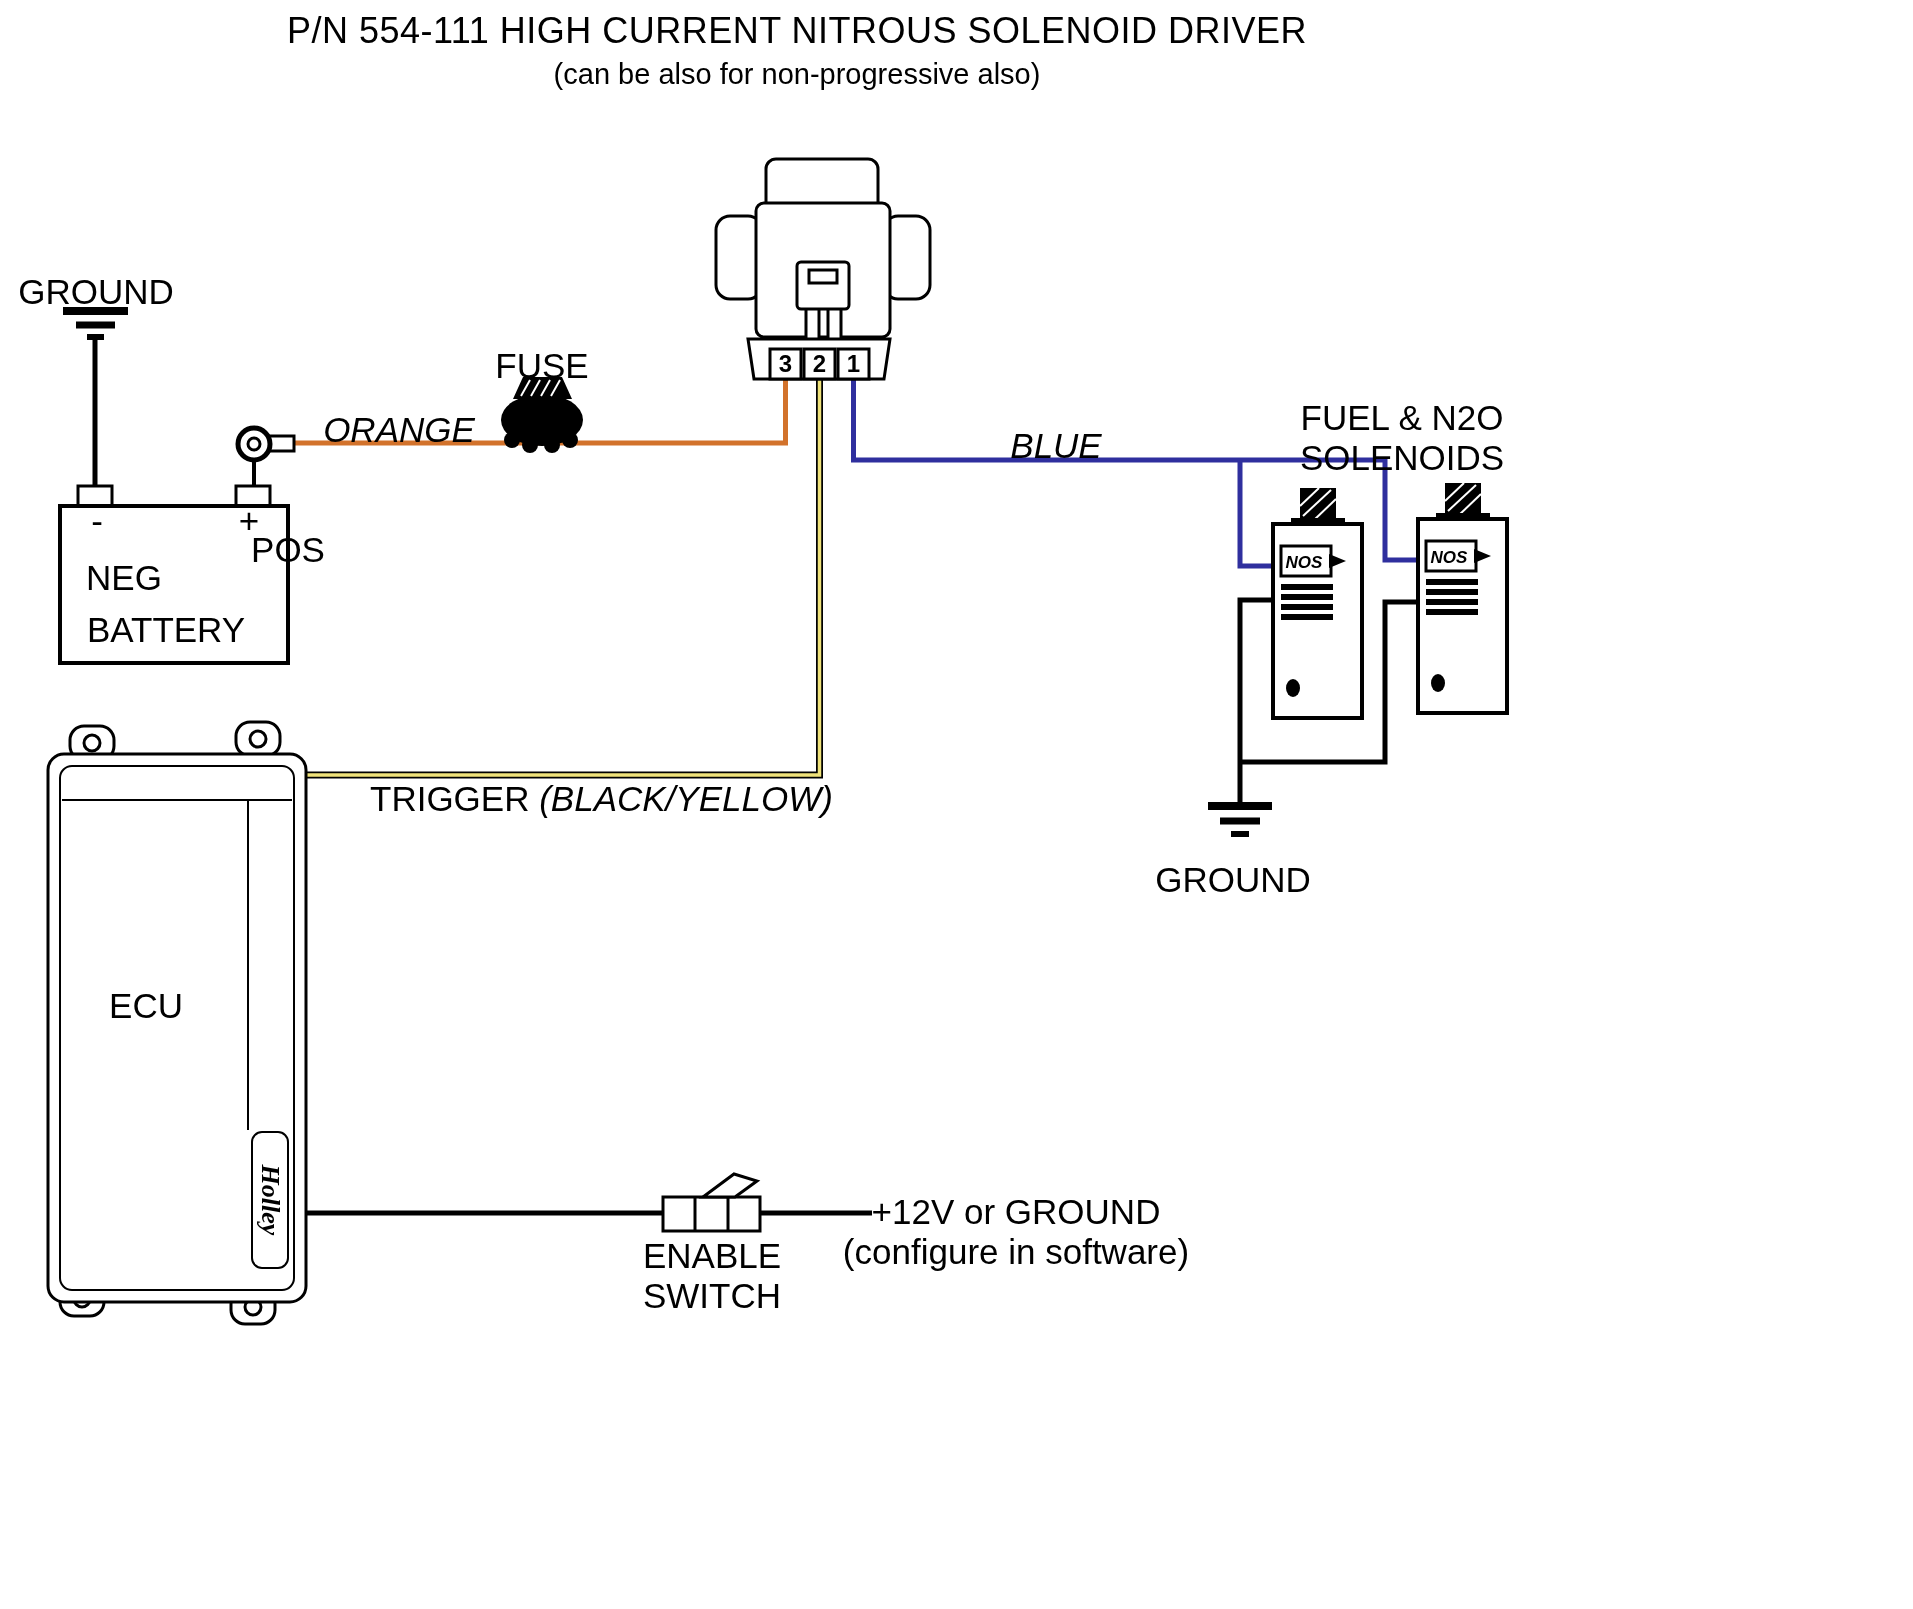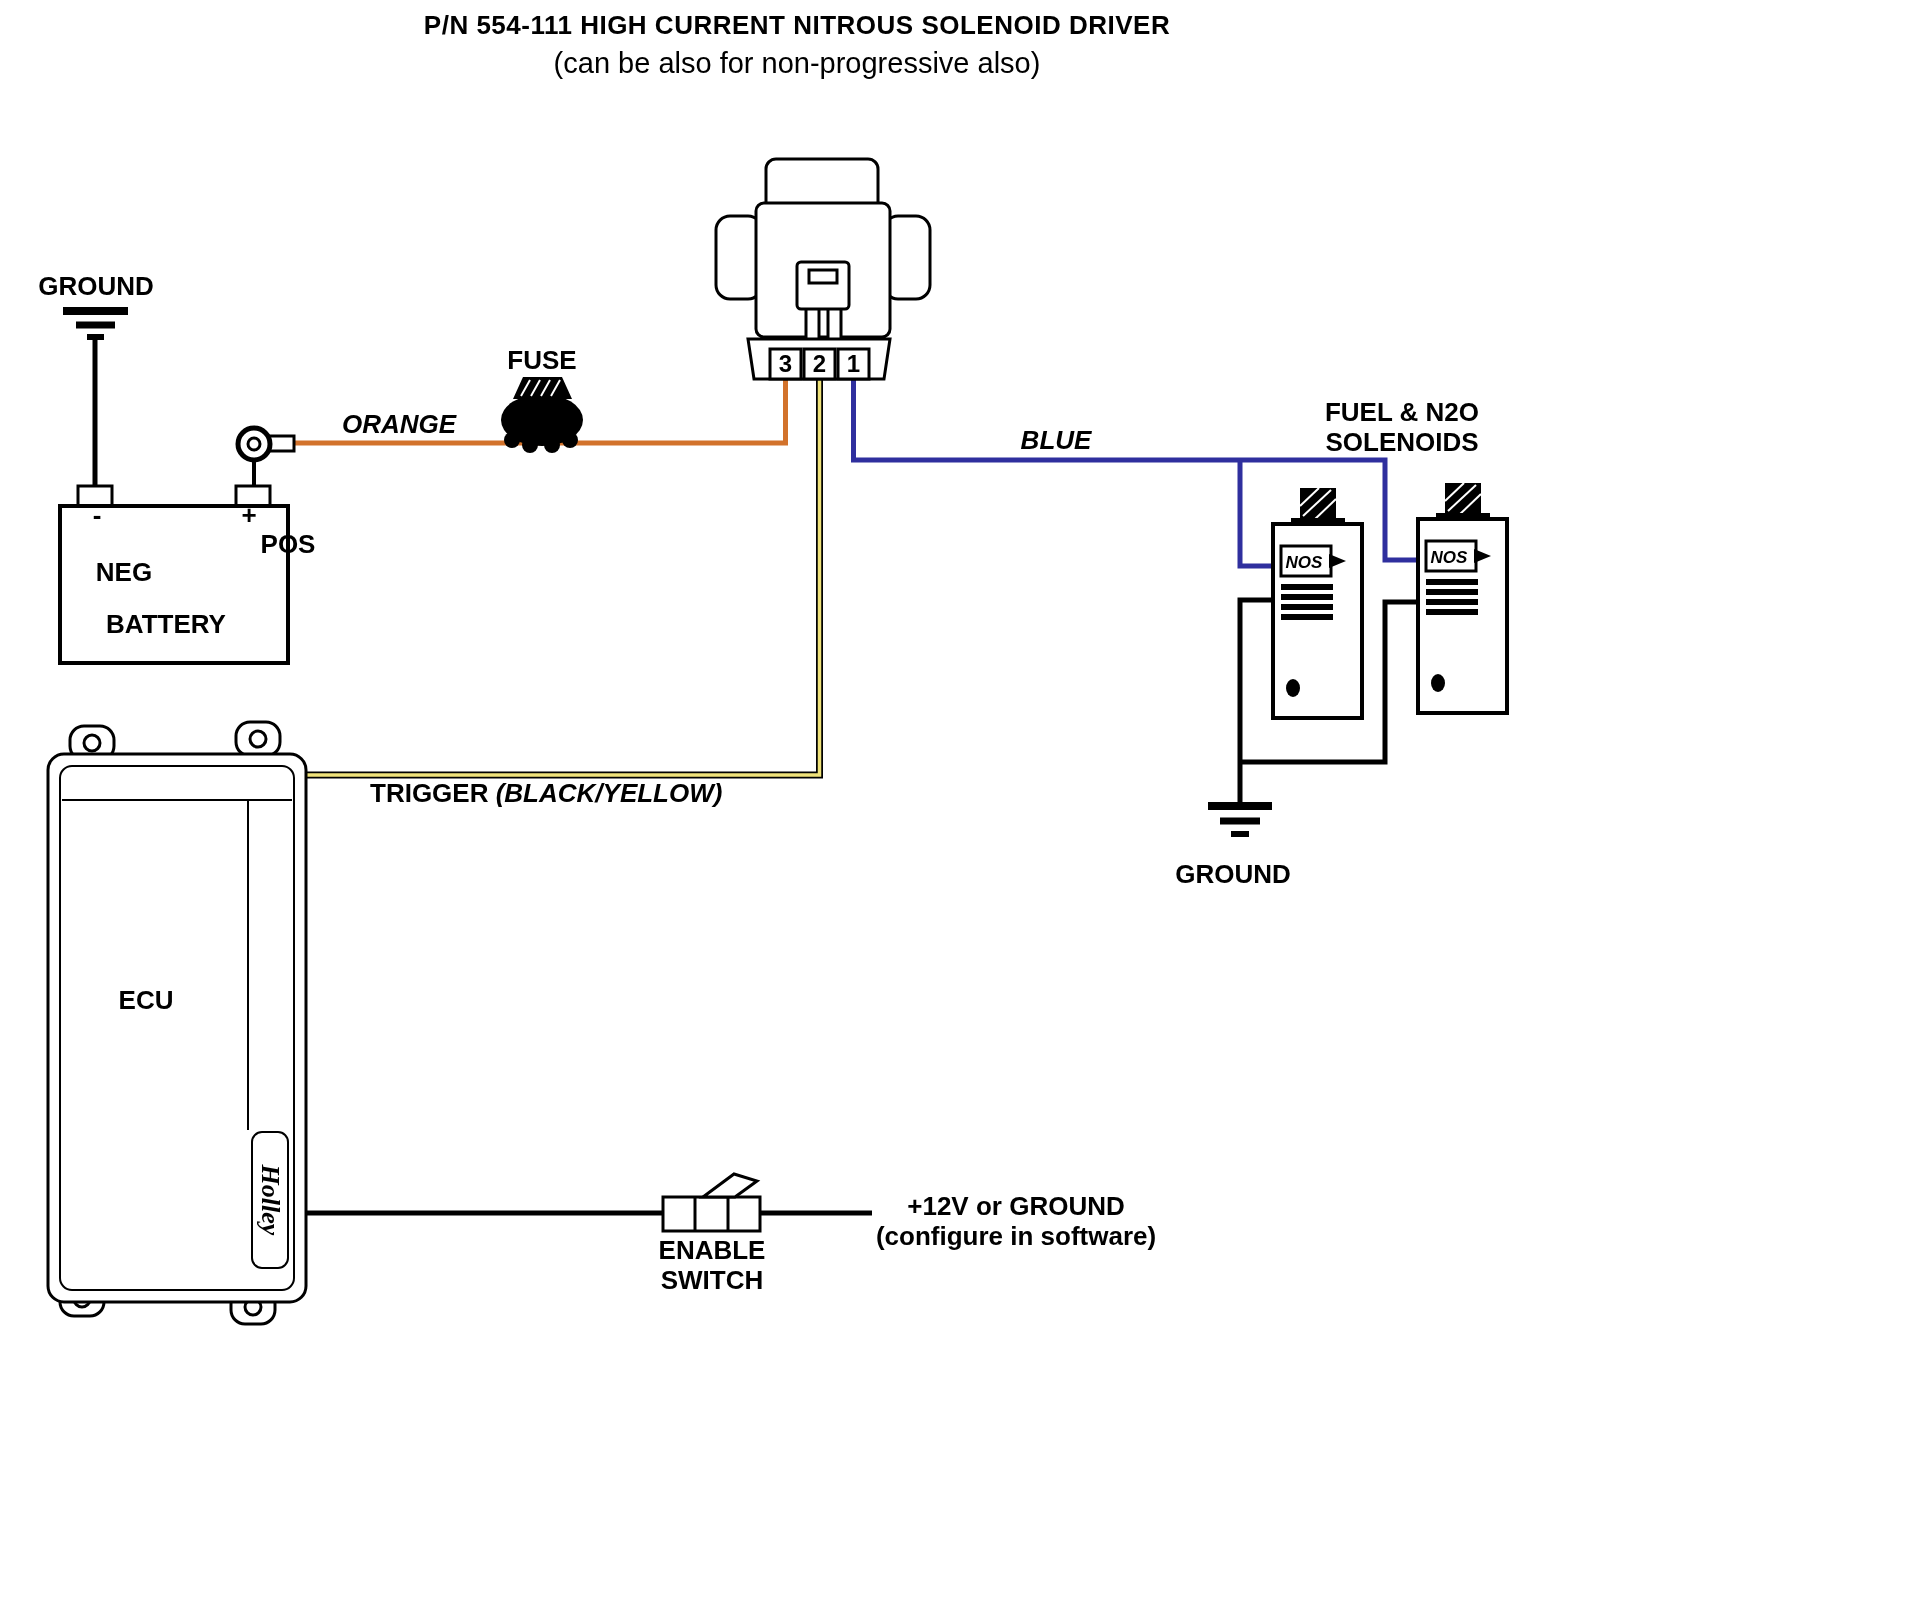--- a/index.html
+++ b/index.html
@@ -4,24 +4,24 @@
 <style>
   html,body { margin:0; padding:0; }
   body {
     width:1913px; height:1609px; background:#ffffff; position:relative;
     font-family:"Liberation Sans", sans-serif; color:#000; overflow:hidden;
   }
   .stage { position:absolute; inset:0; }
   svg.diagram { position:absolute; left:0; top:0; }
 
   .title-block { position:absolute; left:0; top:10px; width:1594px; text-align:center; }
-  .title-1, .title-2 { font-size:26px; font-weight:bold; letter-spacing:0.5px; }
+  .title-1, .title-2 { font-size:36px; font-weight:normal; letter-spacing:0.5px; }
   .title-3 { font-size:29px; font-weight:normal; margin-top:6px; }
 
-  .label { position:absolute; font-size:26px; font-weight:bold; white-space:nowrap; line-height:1.15; }
+  .label { position:absolute; font-size:35px; font-weight:normal; white-space:nowrap; line-height:1.15; }
   .ctr { transform:translateX(-50%); text-align:center; }
   .it { font-style:italic; }
 
   .pin-text  { font-family:"Liberation Sans", sans-serif; font-size:24px; font-weight:bold; text-anchor:middle; fill:#000; }
   .nos-text  { font-family:"Liberation Sans", sans-serif; font-size:17px; font-weight:bold; font-style:italic; text-anchor:middle; fill:#000; }
   .holley-text { font-family:"Liberation Serif", serif; font-size:26px; font-weight:bold; font-style:italic; text-anchor:middle; fill:#000; }
 </style>
 </head>
 <body>
 

